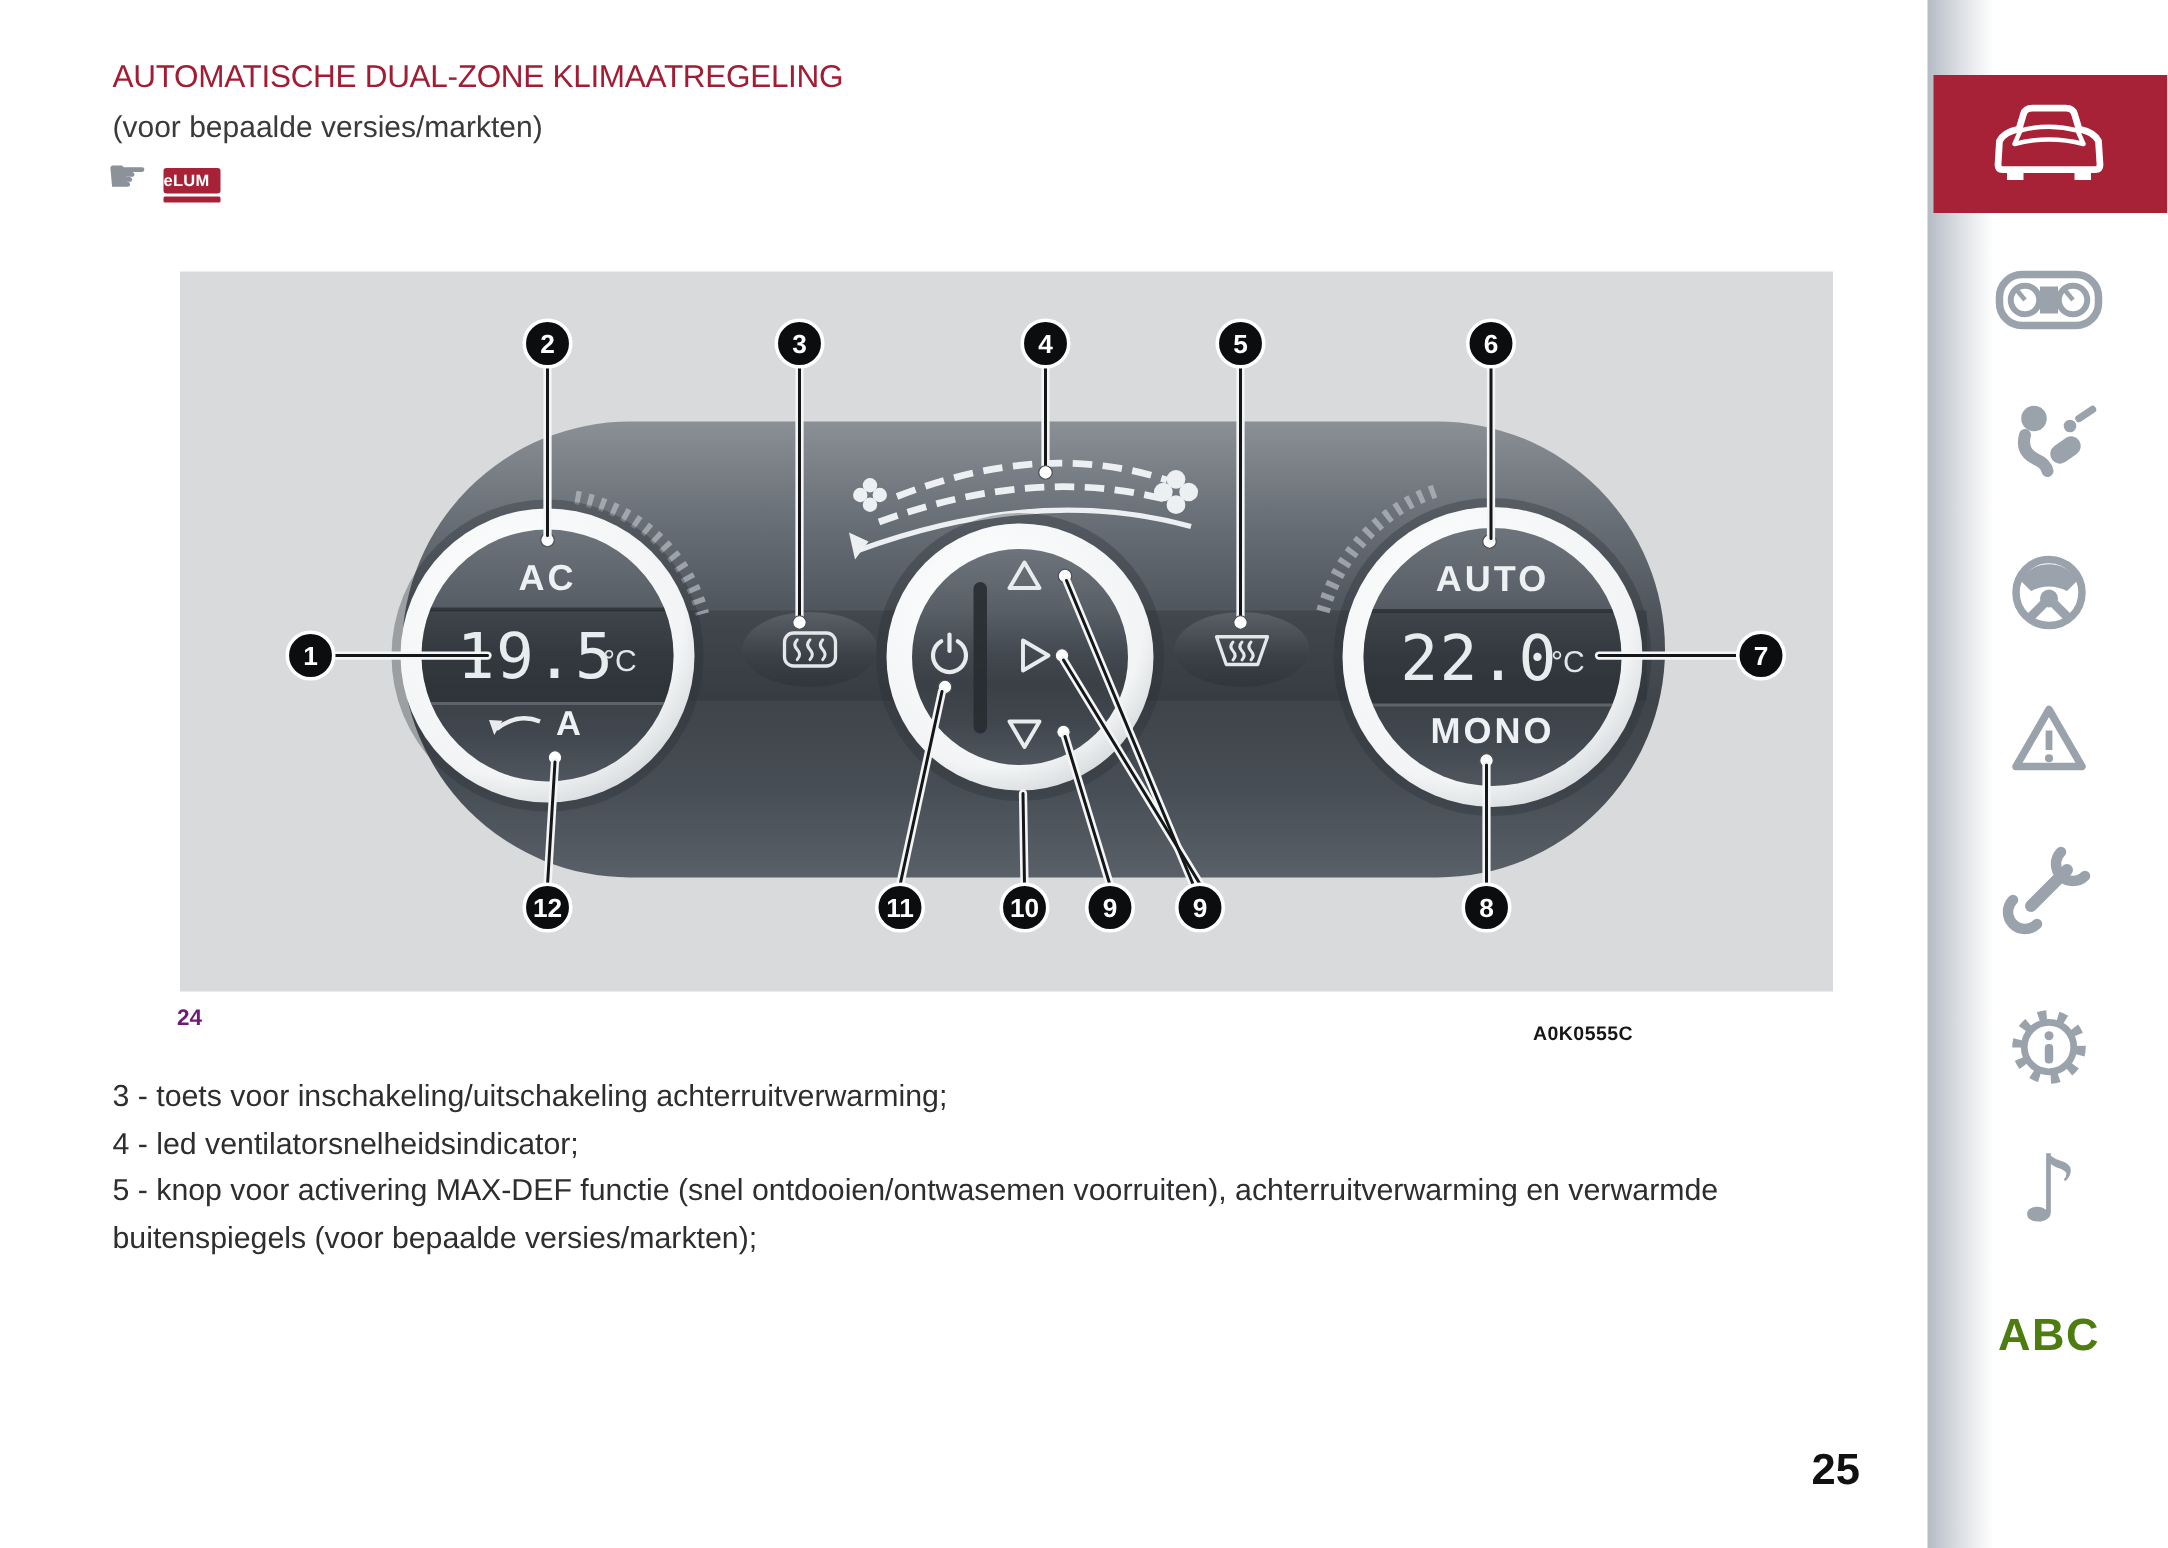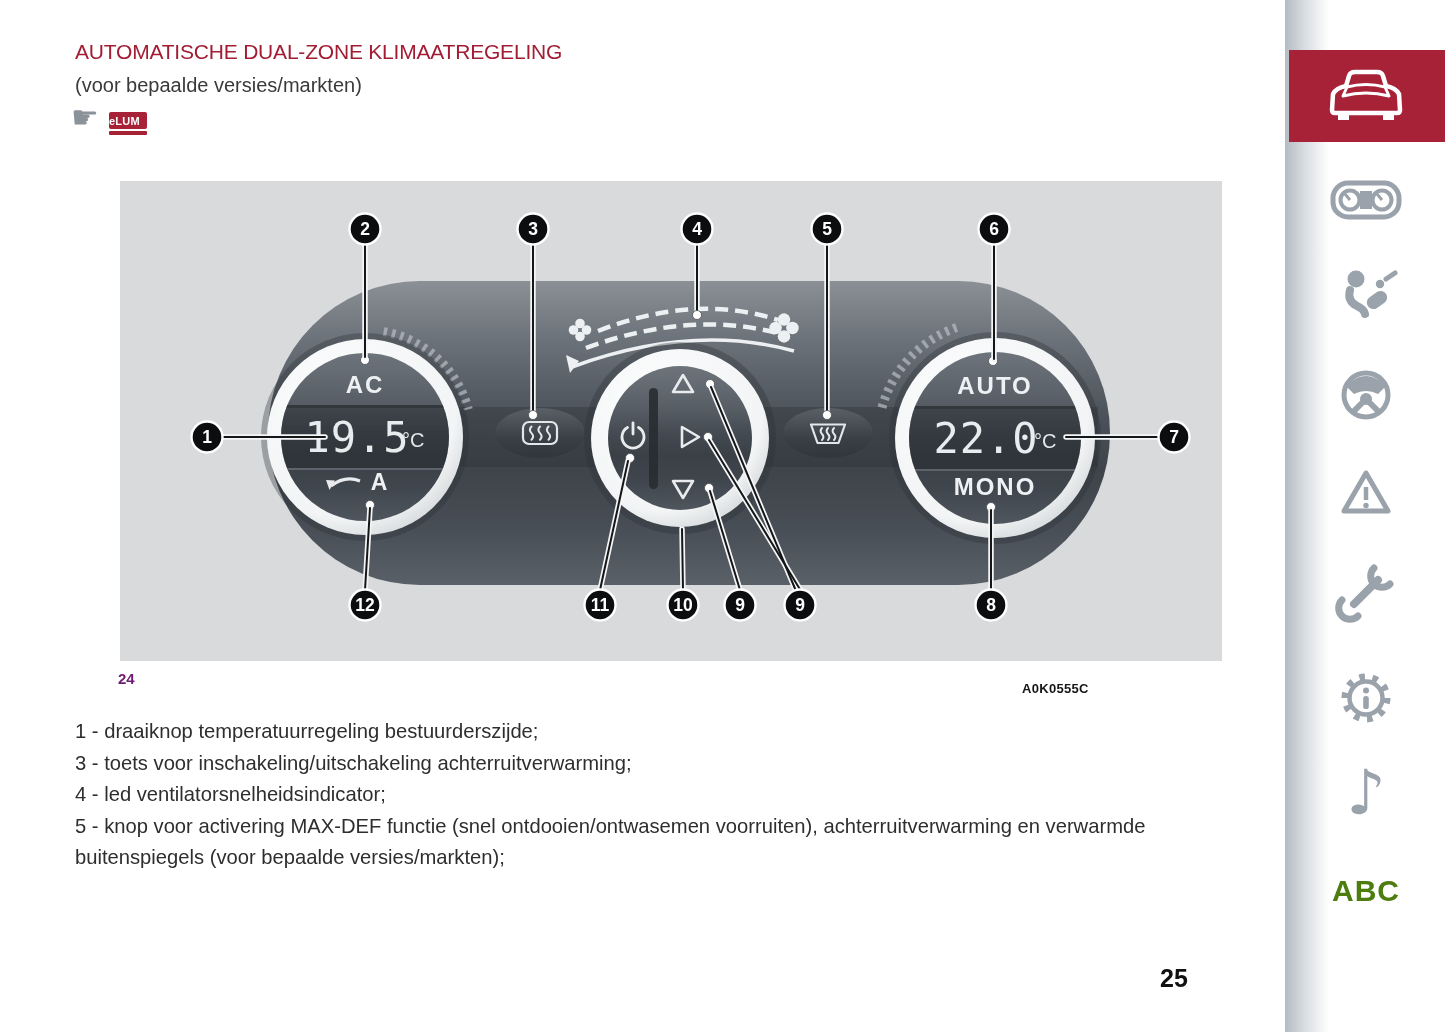--- a/index.html
+++ b/index.html
@@ -14,21 +14,21 @@
   .elum-top{background:#a72137;color:#fff;font-weight:bold;font-size:11px;text-align:left;
             padding:3px 0 2px;border-radius:2px;letter-spacing:0.2px}
   .elum-base{height:4px;background:#a72137;margin-top:2px;border-radius:1px}
 
   .figure{left:120px;top:181px;width:1102px;height:480px;background:#d8dadc}
   .fig-num{left:118px;top:670px;font-size:15px;font-weight:bold;color:#701a75}
   .fig-code{left:1022px;top:681px;width:200px;text-align:left;font-size:13px;font-weight:bold;
             color:#161616;letter-spacing:0.3px}
 
   .legend{left:75px;top:716px;width:1142px;font-size:20.2px;line-height:31.5px;color:#2e2e30}
-  .page-num{left:1160px;top:964px;width:80px;font-size:25px;font-weight:bold;color:#111}
+  .page-num{left:1160px;top:964px;width:80px;text-align:right;font-size:29px;font-weight:bold;color:#111}
 
   .side-strip{left:1285px;top:0;width:44px;height:1032px;
               background:linear-gradient(90deg,#b4bbc3 0%,#d9dde1 45%,#ffffff 100%)}
   .side-tab{left:1289px;top:50px;width:156px;height:92px;background:#a72137}
   .car-icon-box{left:1316px;top:61px;width:100px;height:70px}
   .side-icon{left:1326px;width:80px;height:80px}
   .abc{left:1322px;top:874px;width:88px;text-align:center;font-size:30px;font-weight:bold;
        color:#4d7c0f;letter-spacing:1px}
   .note-glyph{font-family:"DejaVu Sans",sans-serif;font-size:62px;color:#9aa2ab;text-align:center;
               width:80px;line-height:80px}
@@ -287,21 +287,20 @@
           <text class="badge-t" y="6">12</text>
         </g>
   </g>
 </svg>
 </div>
 
 <div class="abs fig-num">24</div>
 <div class="abs fig-code">A0K0555C</div>
 
 <div class="abs legend">
-  <div>1 - draaiknop temperatuurregeling bestuurderszijde;</div>
   <div>3 - toets voor inschakeling/uitschakeling achterruitverwarming;</div>
   <div>4 - led ventilatorsnelheidsindicator;</div>
   <div>5 - knop voor activering MAX-DEF functie (snel ontdooien/ontwasemen voorruiten), achterruitverwarming en verwarmde buitenspiegels (voor bepaalde versies/markten);</div>
 </div>
 
 <div class="abs page-num">25</div>
 
 <div class="abs side-strip"></div>
 
 <div class="abs side-tab"></div>

